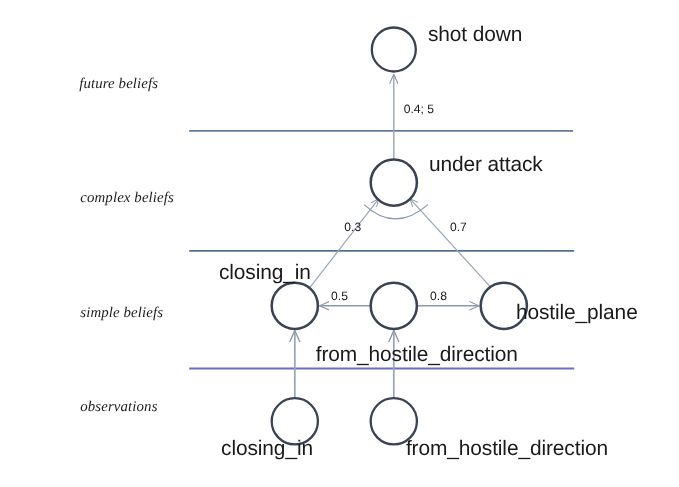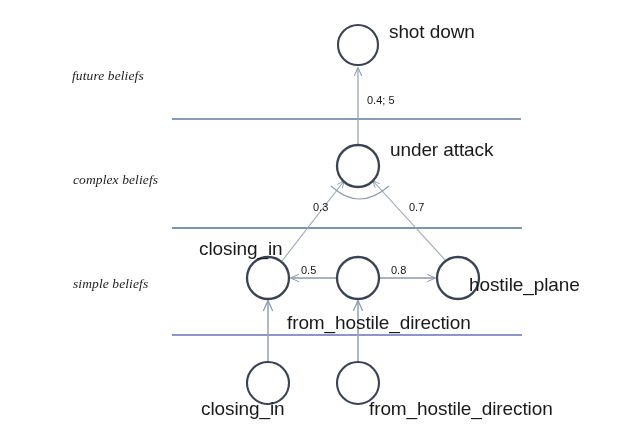--- a/index.html
+++ b/index.html
@@ -97,20 +97,21 @@
       <circle cx="358" cy="278" r="21" fill="#ffffff" stroke="#3b4254" stroke-width="2.3"></circle>
       <circle cx="458" cy="278" r="21" fill="#ffffff" stroke="#3b4254" stroke-width="2.3"></circle>
       <circle cx="268" cy="383" r="21" fill="#ffffff" stroke="#3b4254" stroke-width="2.1"></circle>
       <circle cx="358" cy="383" r="21" fill="#ffffff" stroke="#3b4254" stroke-width="2.1"></circle>
     </g>
   </svg>
 
   <div class="layer-label" style="left:72px; top:68px;">future beliefs</div>
   <div class="layer-label" style="left:73px; top:172px;text-align:center;">complex beliefs</div>
   <div class="layer-label" style="left:73px; top:276px;text-align:right;">simple beliefs</div>
+  <div class="layer-label" style="left:73px; top:362px;">observations</div>
 
   <div class="node-label" style="left:389px; top:21px;">shot down</div>
   <div class="node-label" style="left:390px; top:139px;text-align:right;">under attack</div>
   <div class="node-label" style="left:199px; top:238px;">closing_in</div>
   <div class="node-label" style="left:287px; top:312px;">from_hostile_direction</div>
   <div class="node-label" style="left:469px; top:238px;margin-top:36px;">hostile_plane</div>
   <div class="node-label" style="left:201px; top:398px;">closing_in</div>
   <div class="node-label" style="left:369px; top:398px;">from_hostile_direction</div>
 
   <div class="edge-label" style="left:367px; top:94px;">0.4; 5</div>

